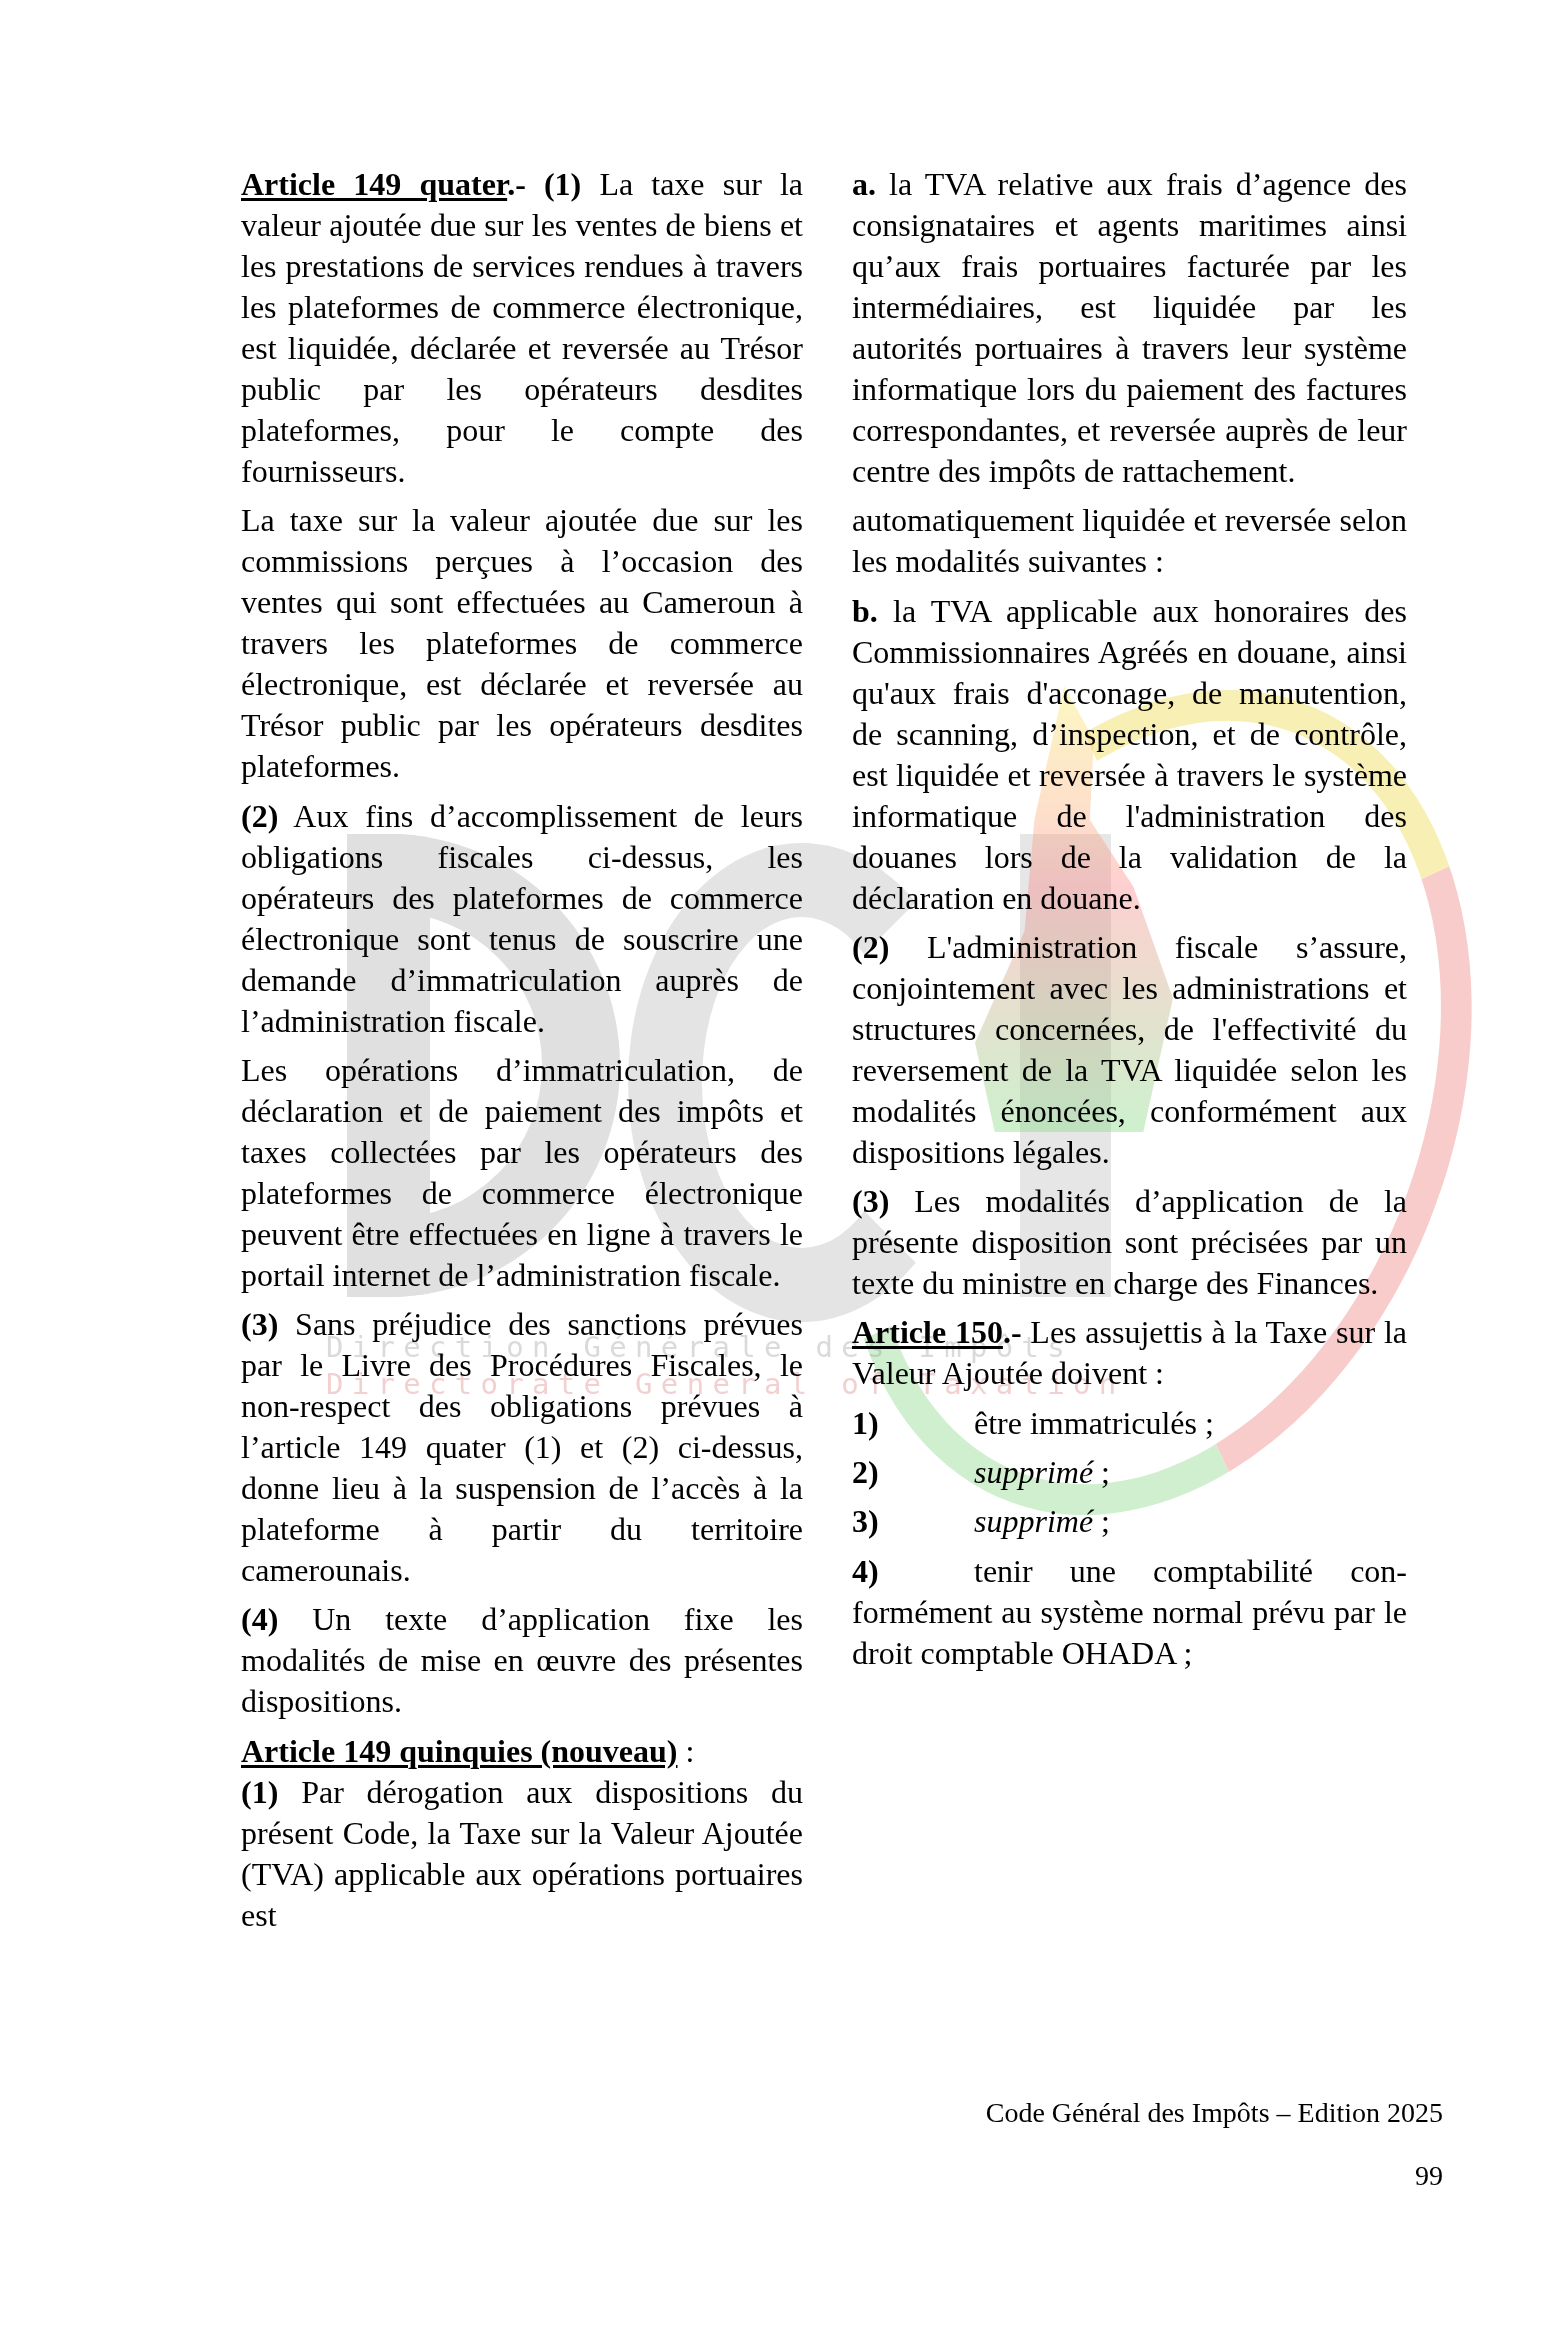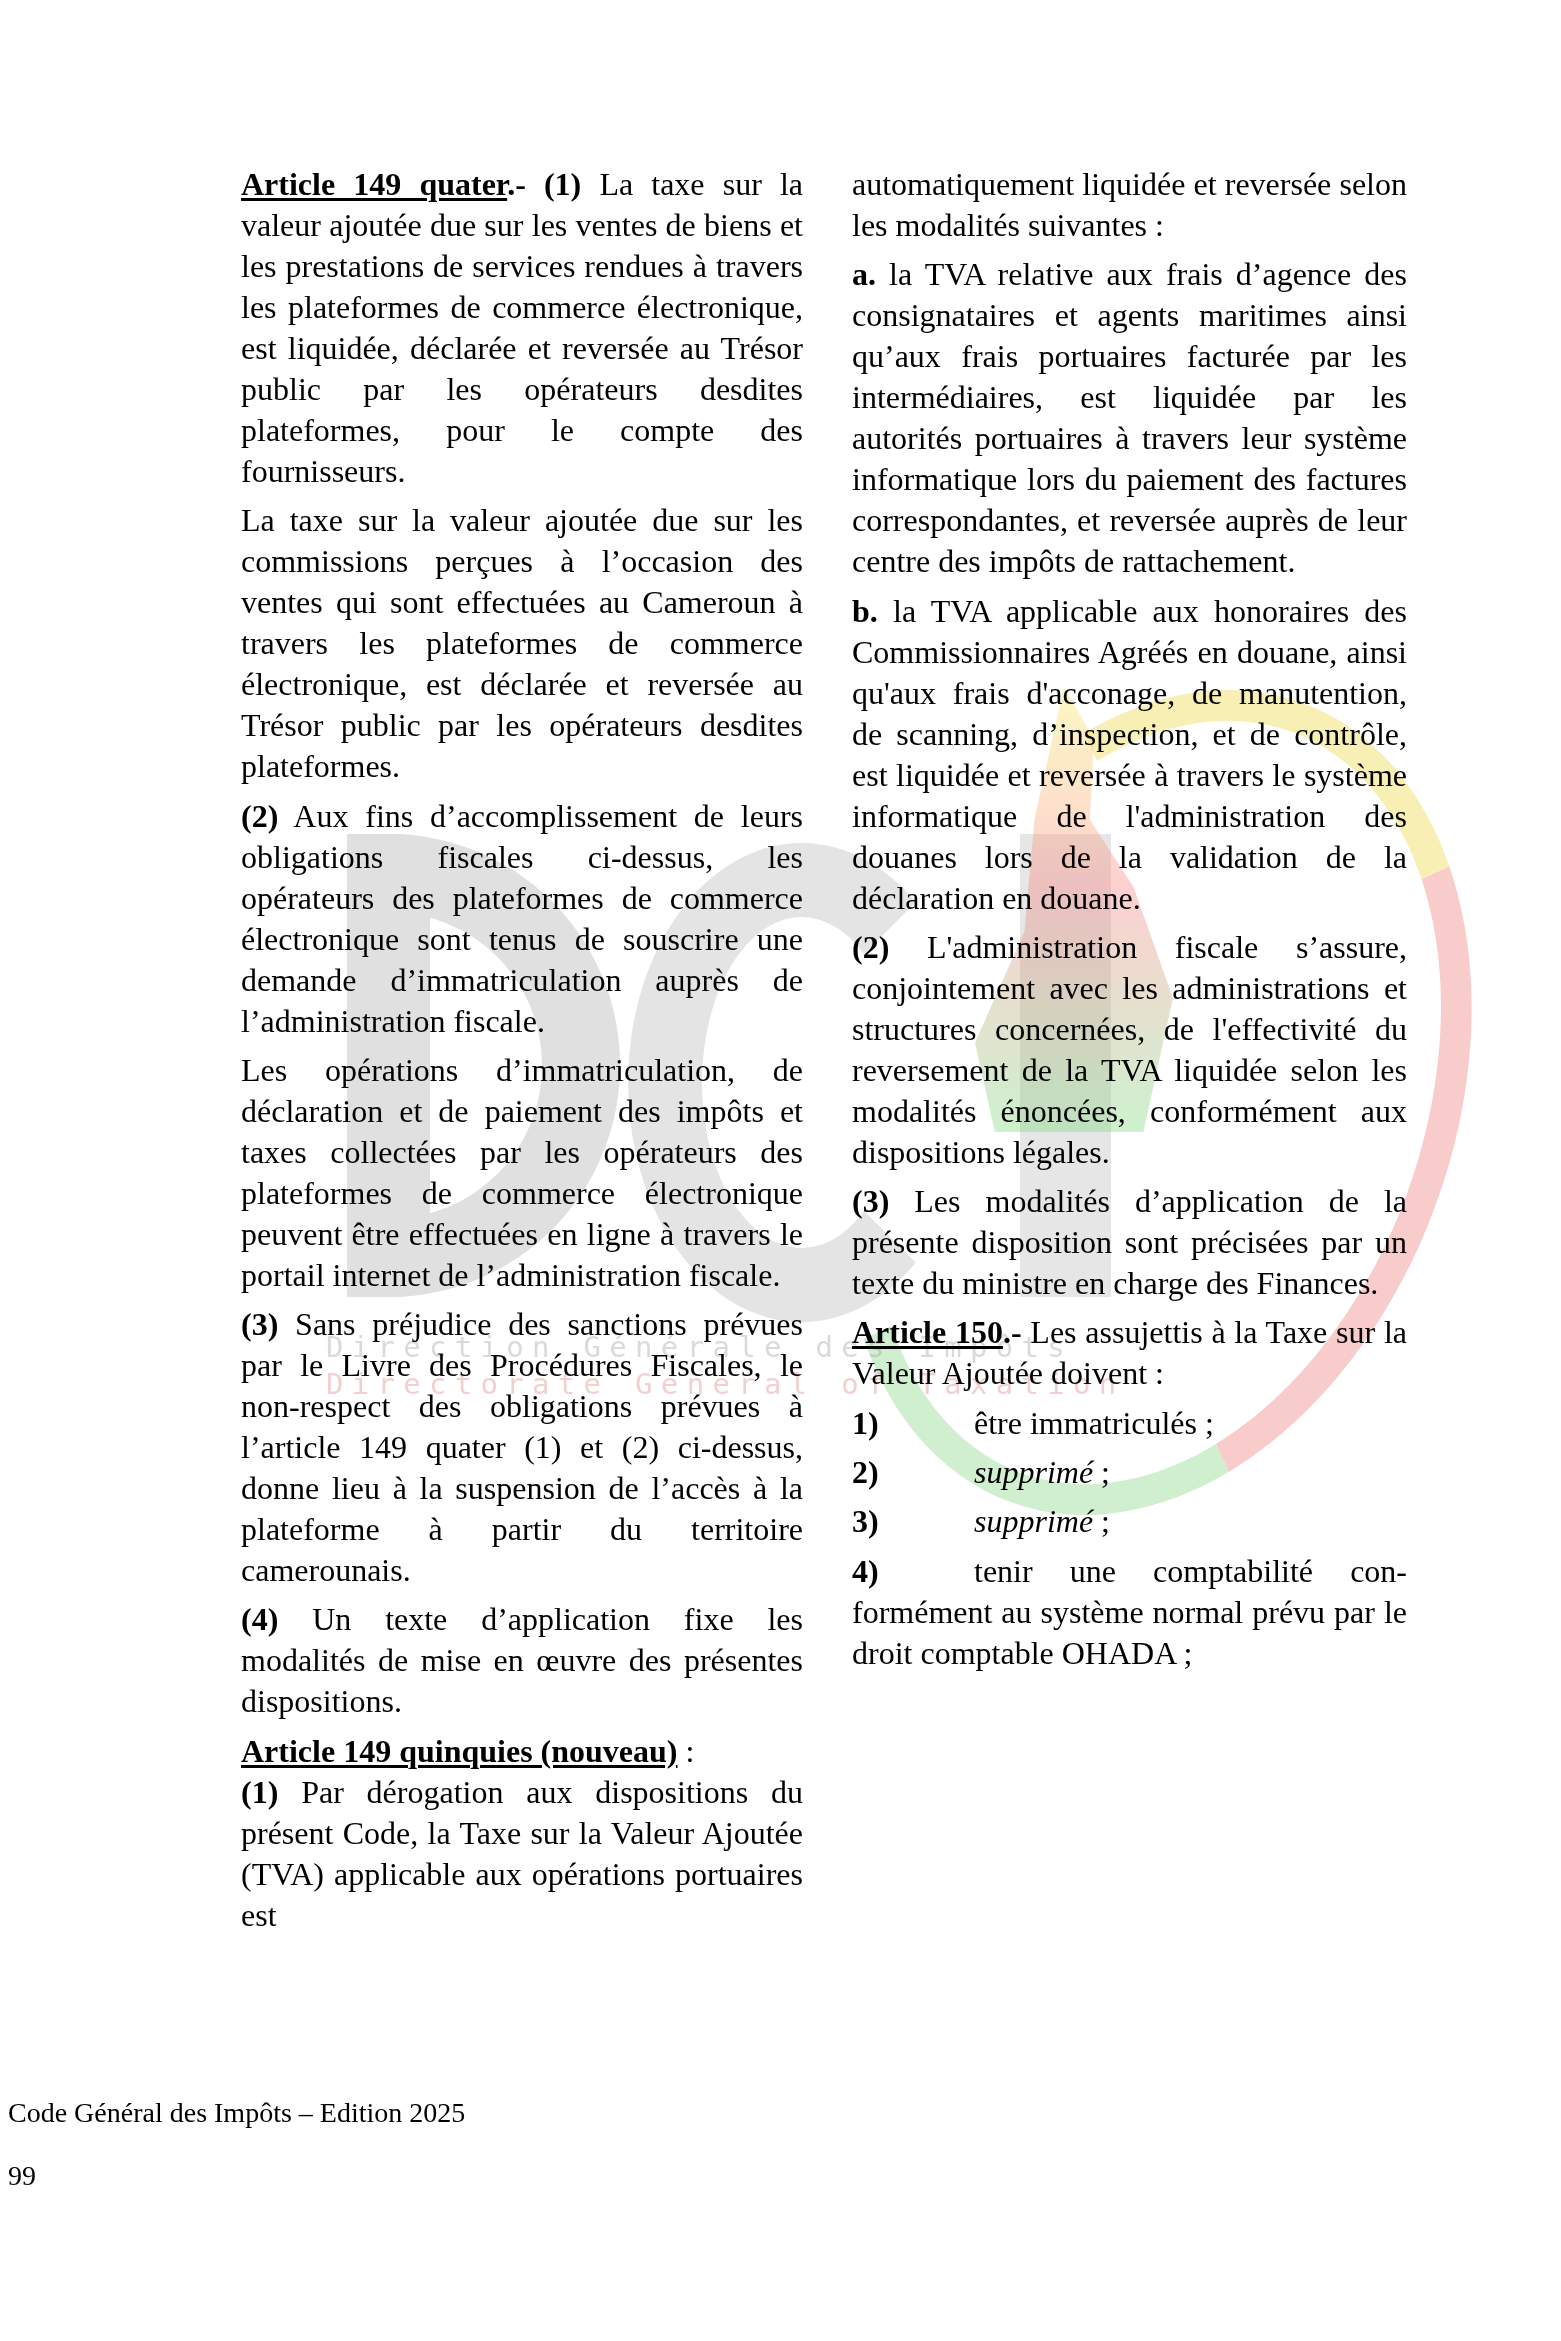--- a/index.html
+++ b/index.html
@@ -37,21 +37,21 @@
   .i { font-style: italic; }
 
   .section-title { text-align: center; font-weight: bold; font-style: italic; margin: 20px 0 3.3px 0; }
   .section-title span { display: block; }
   .list-item { display: flex; margin: 0 0 8.3px 0; }
   .list-num { font-weight: bold; width: 122px; flex: none; }
   .list-text { flex: 1; text-align: justify; }
   .list-item.wrap { display: block; }
   .list-item.wrap .list-num { display: inline-block; }
 
-  .footer { position: absolute; left: 8px; width: 1427px; text-align: left; font-size: 28px; }
+  .footer { position: absolute; left: 16px; width: 1427px; text-align: right; font-size: 28px; }
   .footer-title { top: 2097px; }
   .footer-page { top: 2160px; }
 </style>
 </head>
 <body>
 
 <div class="page">
 
   <div class="wm wm-d"></div>
   <div class="wm wm-g"></div>
@@ -77,24 +77,24 @@
       <span class="b">(4)</span><span> Un texte d’application fixe les modalités de mise en œuvre des présentes dispositions.</span>
     </p>
     <p style="margin-bottom:0">
       <span class="b u">Article 149 quinquies (nouveau)</span><span> :</span>
       <br>
       <span class="b">(1)</span><span> Par dérogation aux dispositions du présent Code, la Taxe sur la Valeur Ajoutée (TVA) applicable aux opérations portuaires est</span>
     </p>
   </div>
 
   <div class="col col-right">
-    <p>automatiquement liquidée et reversée selon les modalités suivantes :</p>
     <p>
       <span class="b">a.</span><span> la TVA relative aux frais d’agence des consignataires et agents maritimes ainsi qu’aux frais portuaires facturée par les intermédiaires, est liquidée par les autorités portuaires à travers leur système informatique lors du paiement des factures correspondantes, et reversée auprès de leur centre des impôts de rattachement.</span>
     </p>
+    <p>automatiquement liquidée et reversée selon les modalités suivantes :</p>
     <p>
       <span class="b">b.</span><span> la TVA applicable aux honoraires des Commissionnaires Agréés en douane, ainsi qu'aux frais d'acconage, de manutention, de scanning, d’inspection, et de contrôle, est liquidée et reversée à travers le système informatique de l'administration des douanes lors de la validation de la déclaration en douane.</span>
     </p>
     <p>
       <span class="b">(2)</span><span> L'administration fiscale s’assure, conjointement avec les administrations et structures concernées, de l'effectivité du reversement de la TVA liquidée selon les modalités énoncées, conformément aux dispositions légales.</span>
     </p>
     <p>
       <span class="b">(3)</span><span> Les modalités d’application de la présente disposition sont précisées par un texte du ministre en charge des Finances.</span>
     </p>
 

